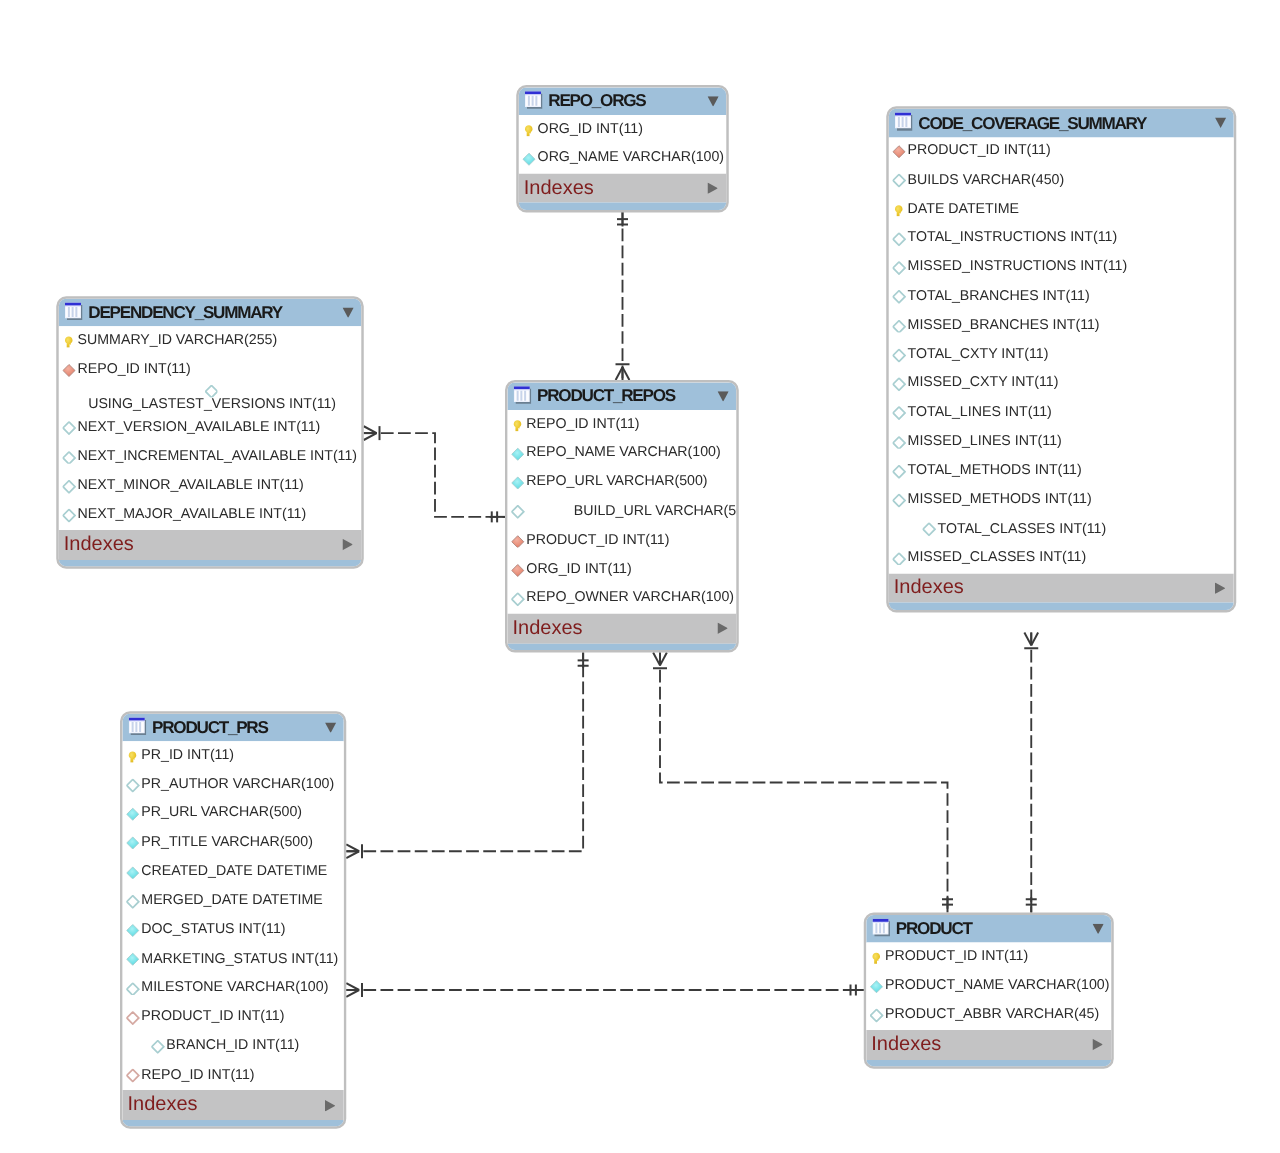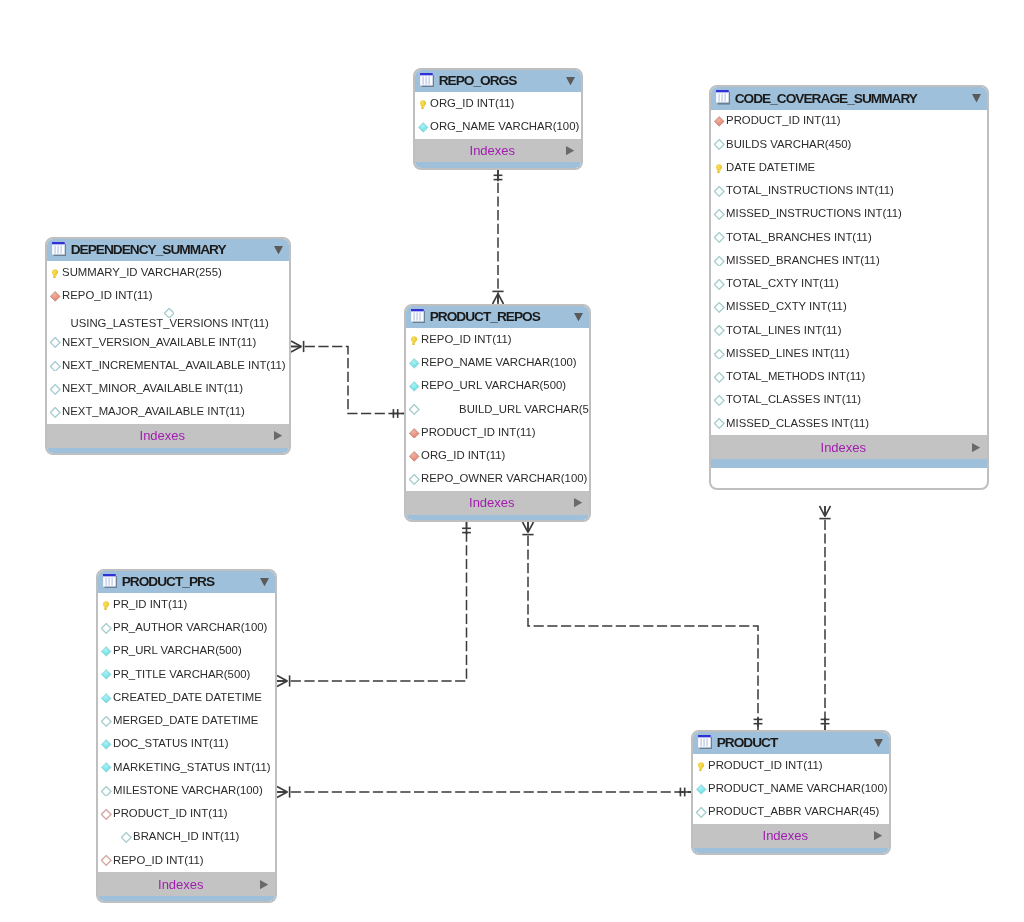--- a/index.html
+++ b/index.html
@@ -15,21 +15,21 @@
            padding-left:5.2px;padding-right:6.5px;}
   .tbl-icon{width:14.2px;height:14.8px;flex:0 0 14.2px;margin-right:4.3px;position:relative;top:-1px;}
   .tbl-title{font-size:13.7px;font-weight:bold;color:#1a1a1a;flex:1;white-space:nowrap;
              letter-spacing:-1.0px;}
   .caret{width:9px;height:8.4px;flex:0 0 9px;margin-right:0px;}
   .cols{background:#fff;}
   .col{display:flex;align-items:center;padding-left:3.4px;white-space:nowrap;}
   .col-ic{width:10.4px;height:10.8px;flex:0 0 10.4px;margin-right:1.3px;}
   .col-t{font-size:11.35px;color:#2b2b2b;position:relative;top:-1.2px;}
   .idx{background:#c3c3c4;display:flex;align-items:center;padding-left:4px;padding-right:7px;}
-  .idx-t{flex:1;color:#a21caf;font-size:13px;text-align:center;}
+  .idx-t{flex:1;color:#7f1d1d;font-size:16px;}
   .tri{width:8.4px;height:9.2px;flex:0 0 8.4px;}
   .ftr{background:#9fc0da;}
 </style>
 </head>
 <body>
 
 <svg id="links" viewBox="0 0 1024 922">
     <g>
       <path d="M291 346.5 L348 346.5 L348 413.5 L404 413.5" stroke="#3a3a3a" stroke-width="1.5" fill="none" stroke-dasharray="10.2 3.5"></path>
       <line x1="291" y1="341" x2="301.3" y2="346.5" stroke="#3a3a3a" stroke-width="1.6" stroke-linecap="butt"></line>
@@ -246,20 +246,26 @@
         <div class="col" style="height: 23.25px;">
           <svg viewBox="0 0 11 11" class="col-ic">
             <path d="M5.5 0.4 L10.6 5.5 L5.5 10.6 L0.4 5.5 Z" fill="#ffffff" stroke="#a9cfd1" stroke-width="1.5"></path>
           </svg>
           <span class="col-t">TOTAL_METHODS INT(11)</span>
         </div>
         <div class="col" style="height: 23.25px;">
           <svg viewBox="0 0 11 11" class="col-ic">
             <path d="M5.5 0.4 L10.6 5.5 L5.5 10.6 L0.4 5.5 Z" fill="#ffffff" stroke="#a9cfd1" stroke-width="1.5"></path>
           </svg>
+          <span class="col-t">MISSED_METHODS INT(11)</span>
+        </div>
+        <div class="col" style="height: 23.25px; margin-left: 24px;">
+          <svg viewBox="0 0 11 11" class="col-ic">
+            <path d="M5.5 0.4 L10.6 5.5 L5.5 10.6 L0.4 5.5 Z" fill="#ffffff" stroke="#a9cfd1" stroke-width="1.5"></path>
+          </svg>
           <span class="col-t">TOTAL_CLASSES INT(11)</span>
         </div>
         <div class="col" style="height: 23.25px;">
           <svg viewBox="0 0 11 11" class="col-ic">
             <path d="M5.5 0.4 L10.6 5.5 L5.5 10.6 L0.4 5.5 Z" fill="#ffffff" stroke="#a9cfd1" stroke-width="1.5"></path>
           </svg>
           <span class="col-t">MISSED_CLASSES INT(11)</span>
         </div>
       </div>
       <div class="idx" style="height: 23.6px;">

